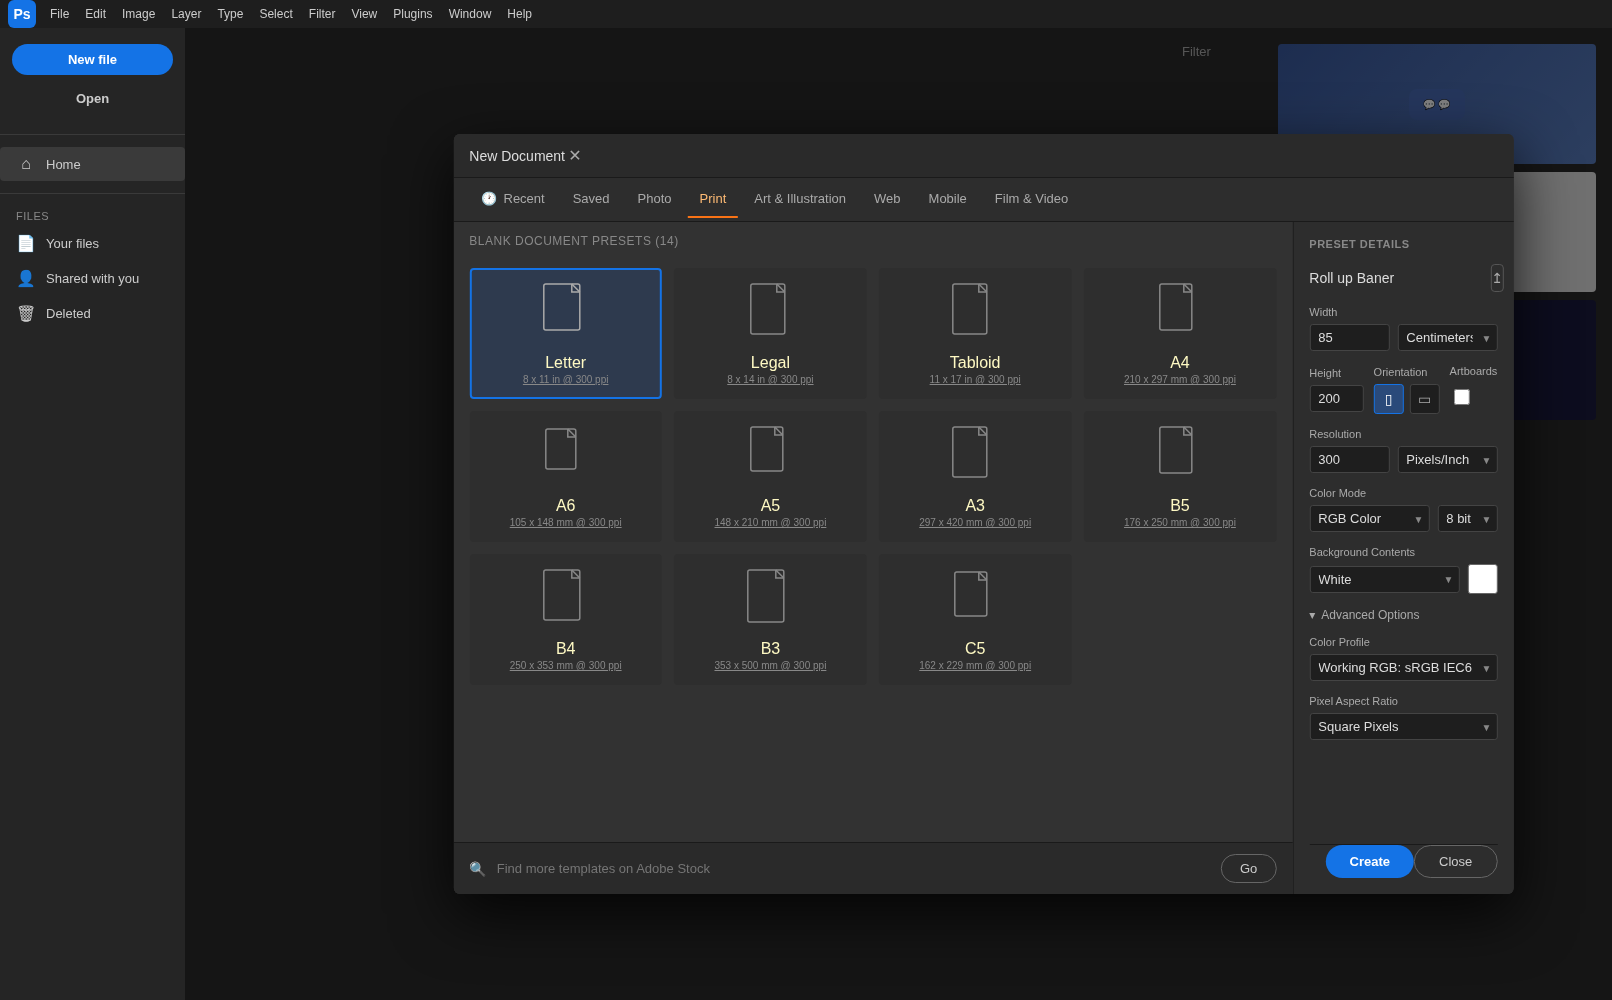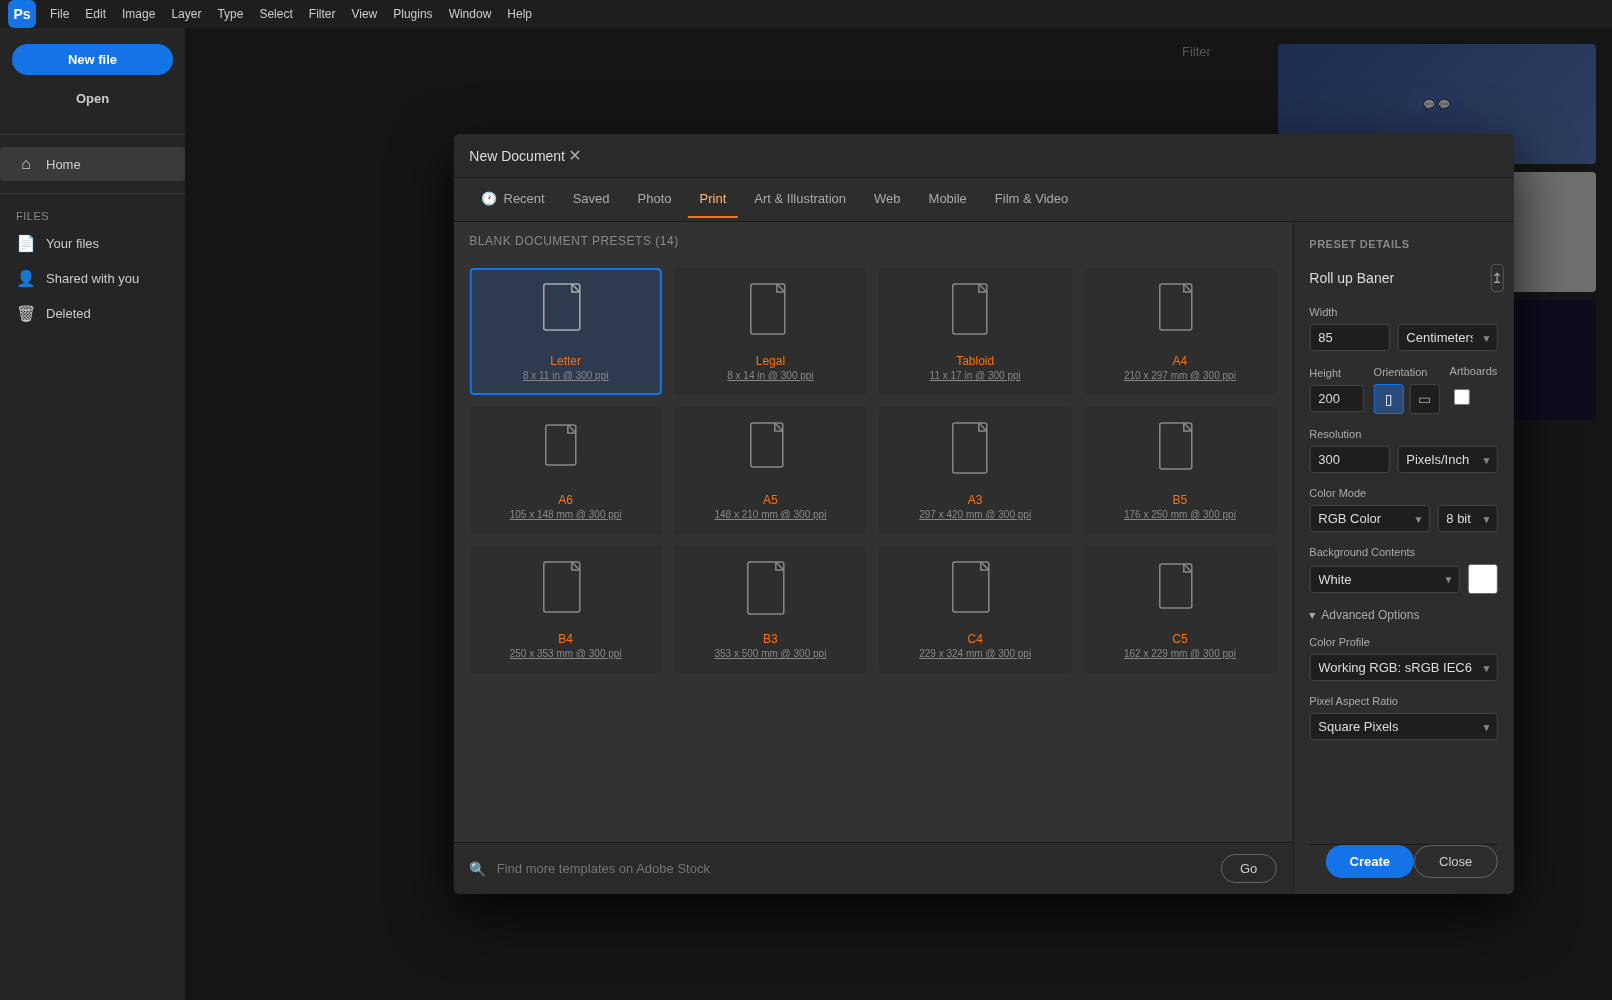--- a/index.html
+++ b/index.html
@@ -268,22 +268,22 @@
       width: 52px;
       height: 64px;
       position: relative;
       margin-bottom: 8px;
     }
     .preset-icon svg {
       width: 100%;
       height: 100%;
     }
     .preset-name {
-      font-size: 12px;
-      color: #f97316;
+      font-size: 16px;
+      color: #fef9c3;
       text-align: right;
       margin-bottom: 2px;
     }
     .preset-dims {
       font-size: 10px;
       color: #888;
       text-align: right;
       text-decoration: underline;
     }
 
@@ -711,31 +711,20 @@
                 <svg viewBox="0 0 52 64" fill="none" xmlns="http://www.w3.org/2000/svg">
                   <rect x="3" y="2" width="36" height="52" rx="2" stroke="#888" stroke-width="1.5" fill="none"></rect>
                   <path d="M31 2 L39 10" stroke="#888" stroke-width="1.5"></path>
                   <path d="M31 2 L31 10 L39 10" stroke="#888" stroke-width="1.5" fill="none"></path>
                 </svg>
               </div>
               <div class="preset-name">B3</div>
               <div class="preset-dims">353 x 500 mm @ 300 ppi</div>
             </div>
 
-            <div class="preset-item">
-              <div class="preset-icon">
-                <svg viewBox="0 0 52 64" fill="none" xmlns="http://www.w3.org/2000/svg">
-                  <rect x="4" y="2" width="36" height="50" rx="2" stroke="#888" stroke-width="1.5" fill="none"></rect>
-                  <path d="M32 2 L40 10" stroke="#888" stroke-width="1.5"></path>
-                  <path d="M32 2 L32 10 L40 10" stroke="#888" stroke-width="1.5" fill="none"></path>
-                </svg>
-              </div>
-              <div class="preset-name">C4</div>
-              <div class="preset-dims">229 x 324 mm @ 300 ppi</div>
-            </div>
 
             <div class="preset-item">
               <div class="preset-icon">
                 <svg viewBox="0 0 52 64" fill="none" xmlns="http://www.w3.org/2000/svg">
                   <rect x="6" y="4" width="32" height="44" rx="2" stroke="#888" stroke-width="1.5" fill="none"></rect>
                   <path d="M30 4 L38 12" stroke="#888" stroke-width="1.5"></path>
                   <path d="M30 4 L30 12 L38 12" stroke="#888" stroke-width="1.5" fill="none"></path>
                 </svg>
               </div>
               <div class="preset-name">C5</div>

